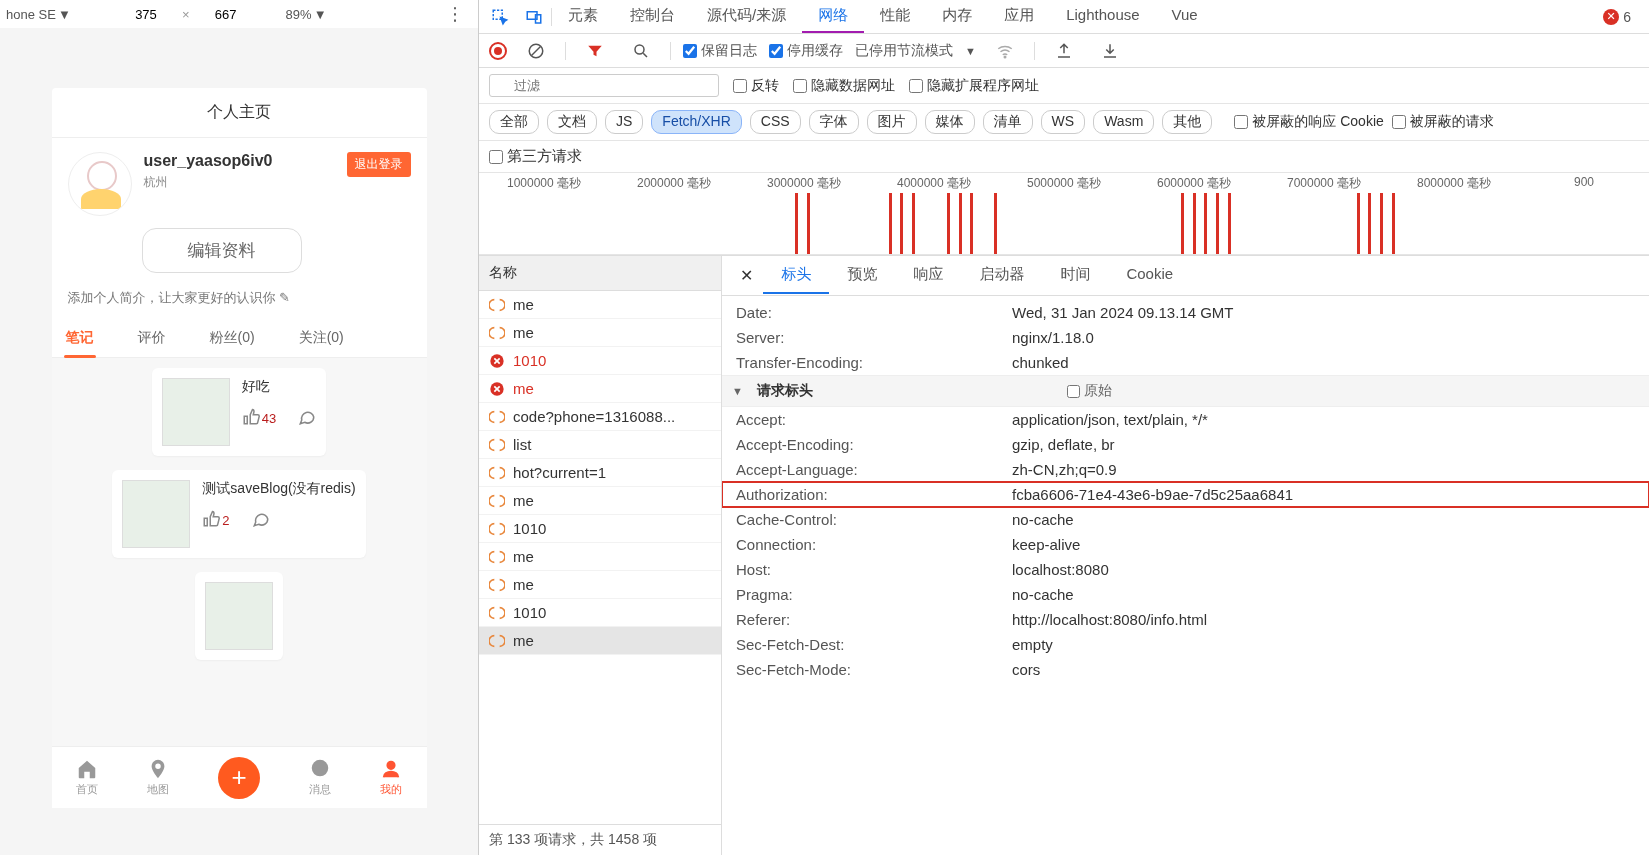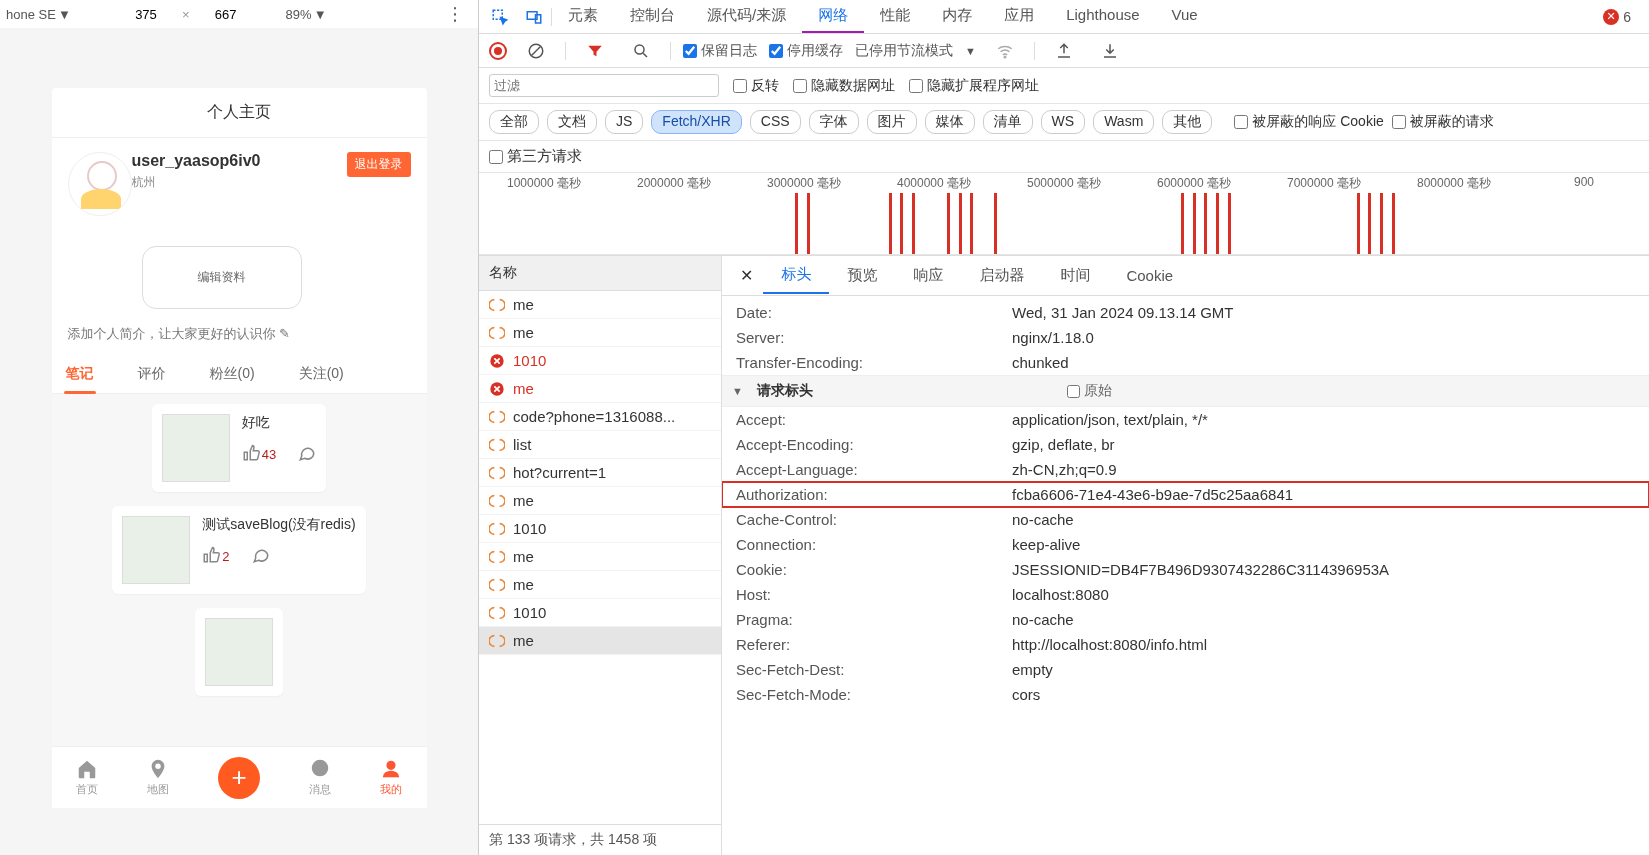--- a/index.html
+++ b/index.html
@@ -8,29 +8,29 @@
 
 .left-panel { width: 478px; height: 100%; display: flex; flex-direction: column; position: relative; background: #f5f5f5; }
 .device-toolbar { height: 28px; display: flex; align-items: center; padding: 0 6px; font-size: 13px; color: #555; background: #fff; }
 .device-select { display: flex; align-items: center; gap: 2px; width: 80px; }
 .dim-input { width: 60px; text-align: center; font-size: 13px; border: none; background: transparent; }
 .dim-sep { margin: 0 6px; color: #999; }
 .zoom { margin-left: 30px; }
 .kebab { margin-left: auto; font-size: 18px; padding: 0 8px; cursor: pointer; }
 .phone-shell { width: 375px; margin: 60px auto 0; background: #fff; border-radius: 4px; display: flex; flex-direction: column; height: 720px; position: relative; }
 .phone-header { text-align: center; font-size: 16px; padding: 14px 0; border-bottom: 1px solid #eee; font-weight: 500; }
-.profile-row { display: flex; align-items: flex-start; padding: 14px 16px 6px; }
+.profile-row { display: flex; align-items: flex-start; padding: 14px 16px 6px; gap: 12px; }
 .avatar { width: 64px; height: 64px; border-radius: 50%; background: #fff; border: 1px solid #eee; position: relative; overflow: hidden; }
 .avatar::after{content:"";position:absolute;width:40px;height:20px;background:#ffd36e;border-radius:50% 50% 0 0;bottom:6px;left:12px;}
 .avatar::before{content:"";position:absolute;width:26px;height:26px;background:#fff;border:2px solid #e8c9c9;border-radius:50%;top:8px;left:18px;}
 .profile-info { flex: 1; }
 .profile-name { font-weight: 700; font-size: 16px; margin-bottom: 4px; }
 .profile-loc { font-size: 12px; color: #888; }
 .logout-btn { background: #ff6633; color: #fff; font-size: 12px; padding: 4px 8px; border-radius: 3px; border: none; }
-.edit-btn { display: block; width: 160px; margin: 24px auto 0 90px; text-align: center; font-size: 12px; padding: 22px 20px; border: 1px solid #ddd; border-radius: 14px; background: #fff; color: #666; }
+.edit-btn { display: block; width: 160px; margin: 6px auto 0 90px; text-align: center; font-size: 17px; padding: 10px 20px; border: 1px solid #ddd; border-radius: 14px; background: #fff; color: #666; }
 .bio-row { padding: 16px 16px 12px; font-size: 13px; color: #777; }
 .tabs-row { display: flex; border-bottom: 1px solid #eee; padding: 0 12px; gap: 40px; font-size: 14px; }
 .tab { padding: 10px 2px; color: #666; position: relative; cursor: pointer; }
 .tab.active { color: #ff6633; font-weight: 600; }
 .tab.active::after { content: ""; position: absolute; left: 0; right: 0; bottom: -1px; height: 3px; background: #ff6633; border-radius: 2px; }
 .posts { flex: 1; overflow-y: auto; background: #f7f7f7; padding: 10px 12px; display: flex; flex-direction: column; gap: 14px; align-items: center; }
 .card { background: #fff; border-radius: 6px; padding: 10px; display: flex; gap: 12px; box-shadow: 0 1px 2px rgba(0,0,0,.04); }
 .card-thumb { width: 68px; height: 68px; background: #e8f0e8; border: 1px solid #ddd; }
 .card-body { flex: 1; font-size: 14px; display: flex; flex-direction: column; gap: 12px; }
 .card-actions { display: flex; gap: 22px; align-items: center; color: #b91c1c; font-size: 13px; }
@@ -54,21 +54,21 @@
 .err-circle { width: 16px; height: 16px; background: #d93025; border-radius: 50%; color: #fff; font-size: 11px; display: flex; align-items: center; justify-content: center; }
 
 .net-toolbar { height: 34px; border-bottom: 1px solid #ddd; display: flex; align-items: center; padding: 0 10px; gap: 12px; font-size: 14px; color: #555; }
 .rec-btn { width: 18px; height: 18px; border-radius: 50%; border: 2px solid #d93025; display: flex; align-items: center; justify-content: center; }
 .rec-btn::after { content: ""; width: 8px; height: 8px; background: #d93025; border-radius: 50%; }
 .tb-sep { width: 1px; height: 18px; background: #ddd; }
 .chk { display: flex; align-items: center; gap: 4px; }
 .chk input { width: 14px; height: 14px; accent-color: #1a73e8; }
 
 .filter-row { display: flex; align-items: center; padding: 6px 10px; gap: 14px; border-bottom: 1px solid #e5e5e5; }
-.filter-input { width: 230px; padding: 3px 4px; border: 1px solid #ccc; border-radius: 3px; font-size: 13px; color: #888; }
+.filter-input { width: 230px; padding: 3px 24px; border: 1px solid #ccc; border-radius: 3px; font-size: 13px; color: #888; }
 .type-row { display: flex; align-items: center; padding: 6px 10px; gap: 8px; border-bottom: 1px solid #e5e5e5; flex-wrap: wrap; }
 .type-chip { padding: 2px 10px; border: 1px solid #ccc; border-radius: 10px; font-size: 14px; cursor: pointer; background: #fff; }
 .type-chip.active { background: #cfe3fb; border-color: #8ab4f8; color: #174ea6; }
 .third-row { display: flex; align-items: center; padding: 6px 10px; gap: 8px; border-bottom: 1px solid #e5e5e5; font-size: 15px; }
 
 .timeline { height: 82px; border-bottom: 1px solid #e5e5e5; display: flex; position: relative; }
 .tl-labels { position: absolute; top: 0; left: 0; right: 0; display: flex; font-size: 12px; color: #666; padding: 2px 0; }
 .tl-label { flex: 1; text-align: center; }
 .tl-ticks { position: absolute; top: 20px; bottom: 0; left: 0; right: 0; }
 .tick { position: absolute; top: 0; bottom: 0; width: 3px; background: #d93025; }
@@ -454,21 +454,21 @@
                 <path d="M8 4a8 8 0 100 16M16 4a8 8 0 110 16"></path>
               </svg></span>
             <span>me</span>
           </div>
         </div>
       <div class="req-footer">第 133 项请求，共 1458 项</div>
     </div>
     <div class="detail">
       <div class="detail-tabs">
         <div class="close-x">✕</div>
-        <div id="detail-tabs-inner" style="display:flex;align-items:center;">
+        <div id="detail-tabs-inner" style="display:flex;">
             <div class="dtab active">标头</div>
             <div class="dtab">预览</div>
             <div class="dtab">响应</div>
             <div class="dtab">启动器</div>
             <div class="dtab">时间</div>
             <div class="dtab">Cookie</div>
           </div>
       </div>
       <div class="detail-body">
         <div id="resp-headers">
@@ -512,24 +512,20 @@
             </div>
             <div class="hdr-row">
               <div class="hdr-key">Cache-Control:</div>
               <div class="hdr-val">no-cache</div>
             </div>
             <div class="hdr-row">
               <div class="hdr-key">Connection:</div>
               <div class="hdr-val">keep-alive</div>
             </div>
             <div class="hdr-row">
-              <div class="hdr-key">Cookie:</div>
-              <div class="hdr-val">JSESSIONID=DB4F7B496D9307432286C3114396953A</div>
-            </div>
-            <div class="hdr-row">
               <div class="hdr-key">Host:</div>
               <div class="hdr-val">localhost:8080</div>
             </div>
             <div class="hdr-row">
               <div class="hdr-key">Pragma:</div>
               <div class="hdr-val">no-cache</div>
             </div>
             <div class="hdr-row">
               <div class="hdr-key">Referer:</div>
               <div class="hdr-val">http://localhost:8080/info.html</div>

